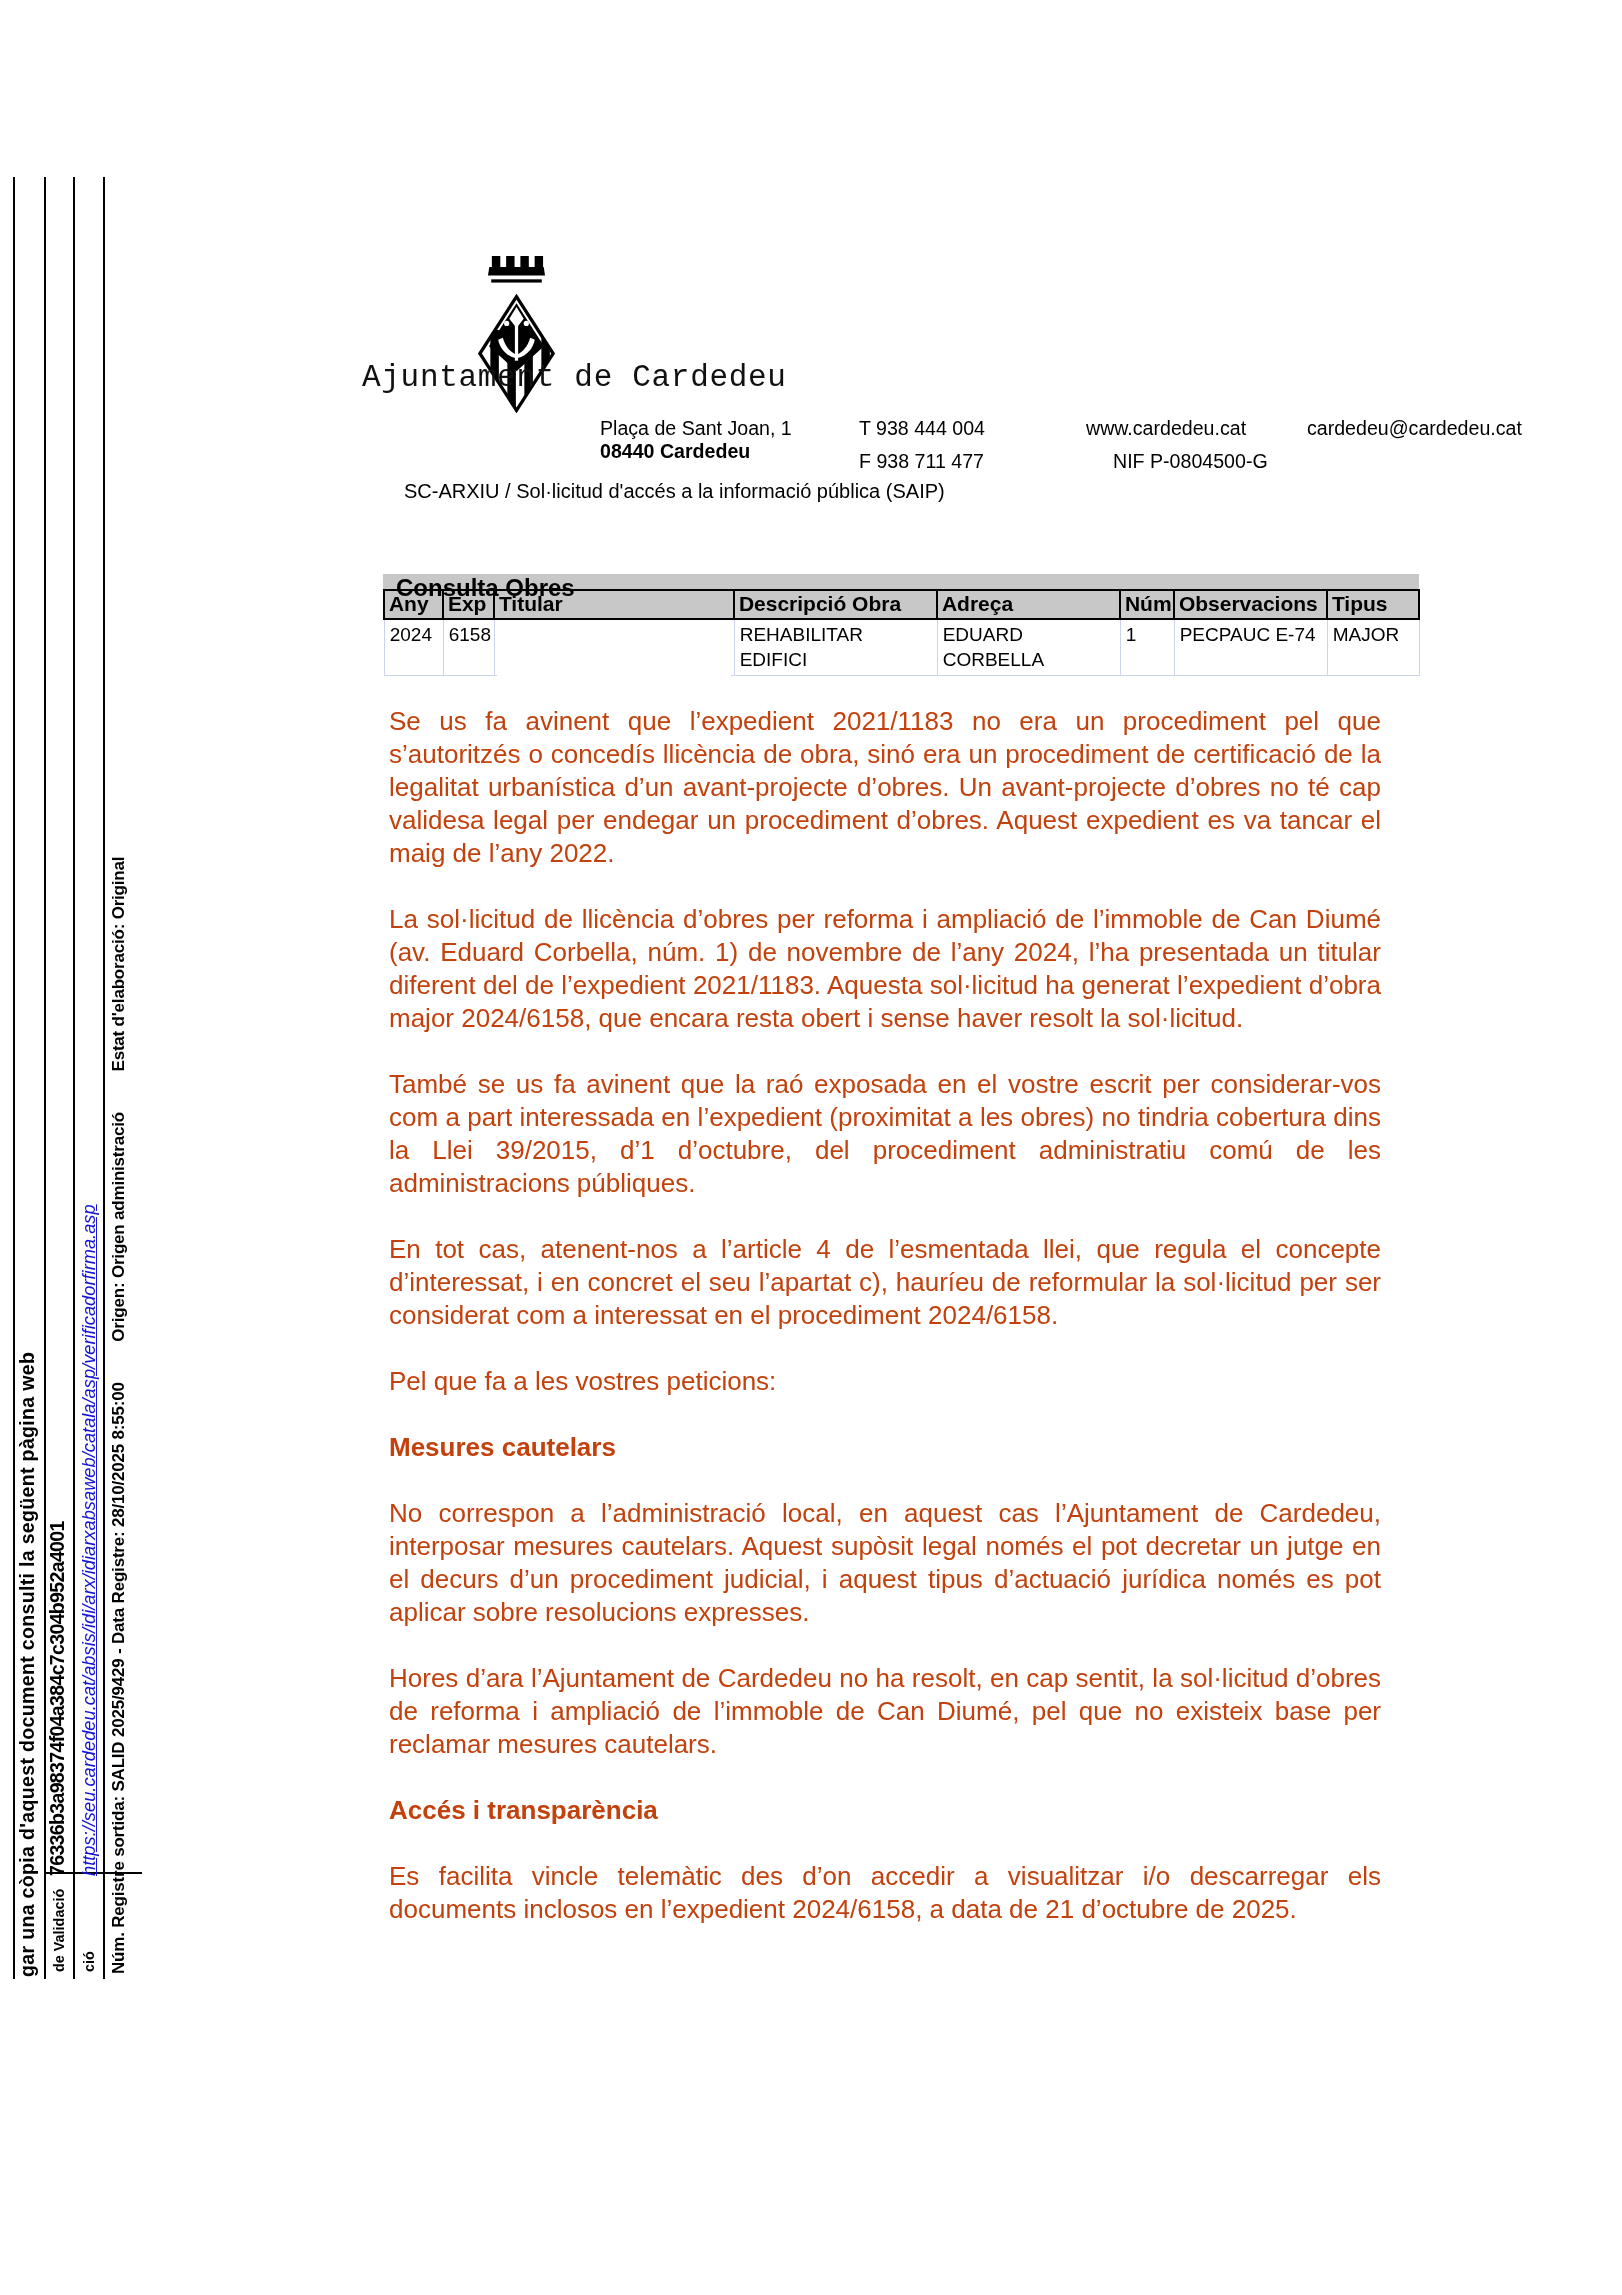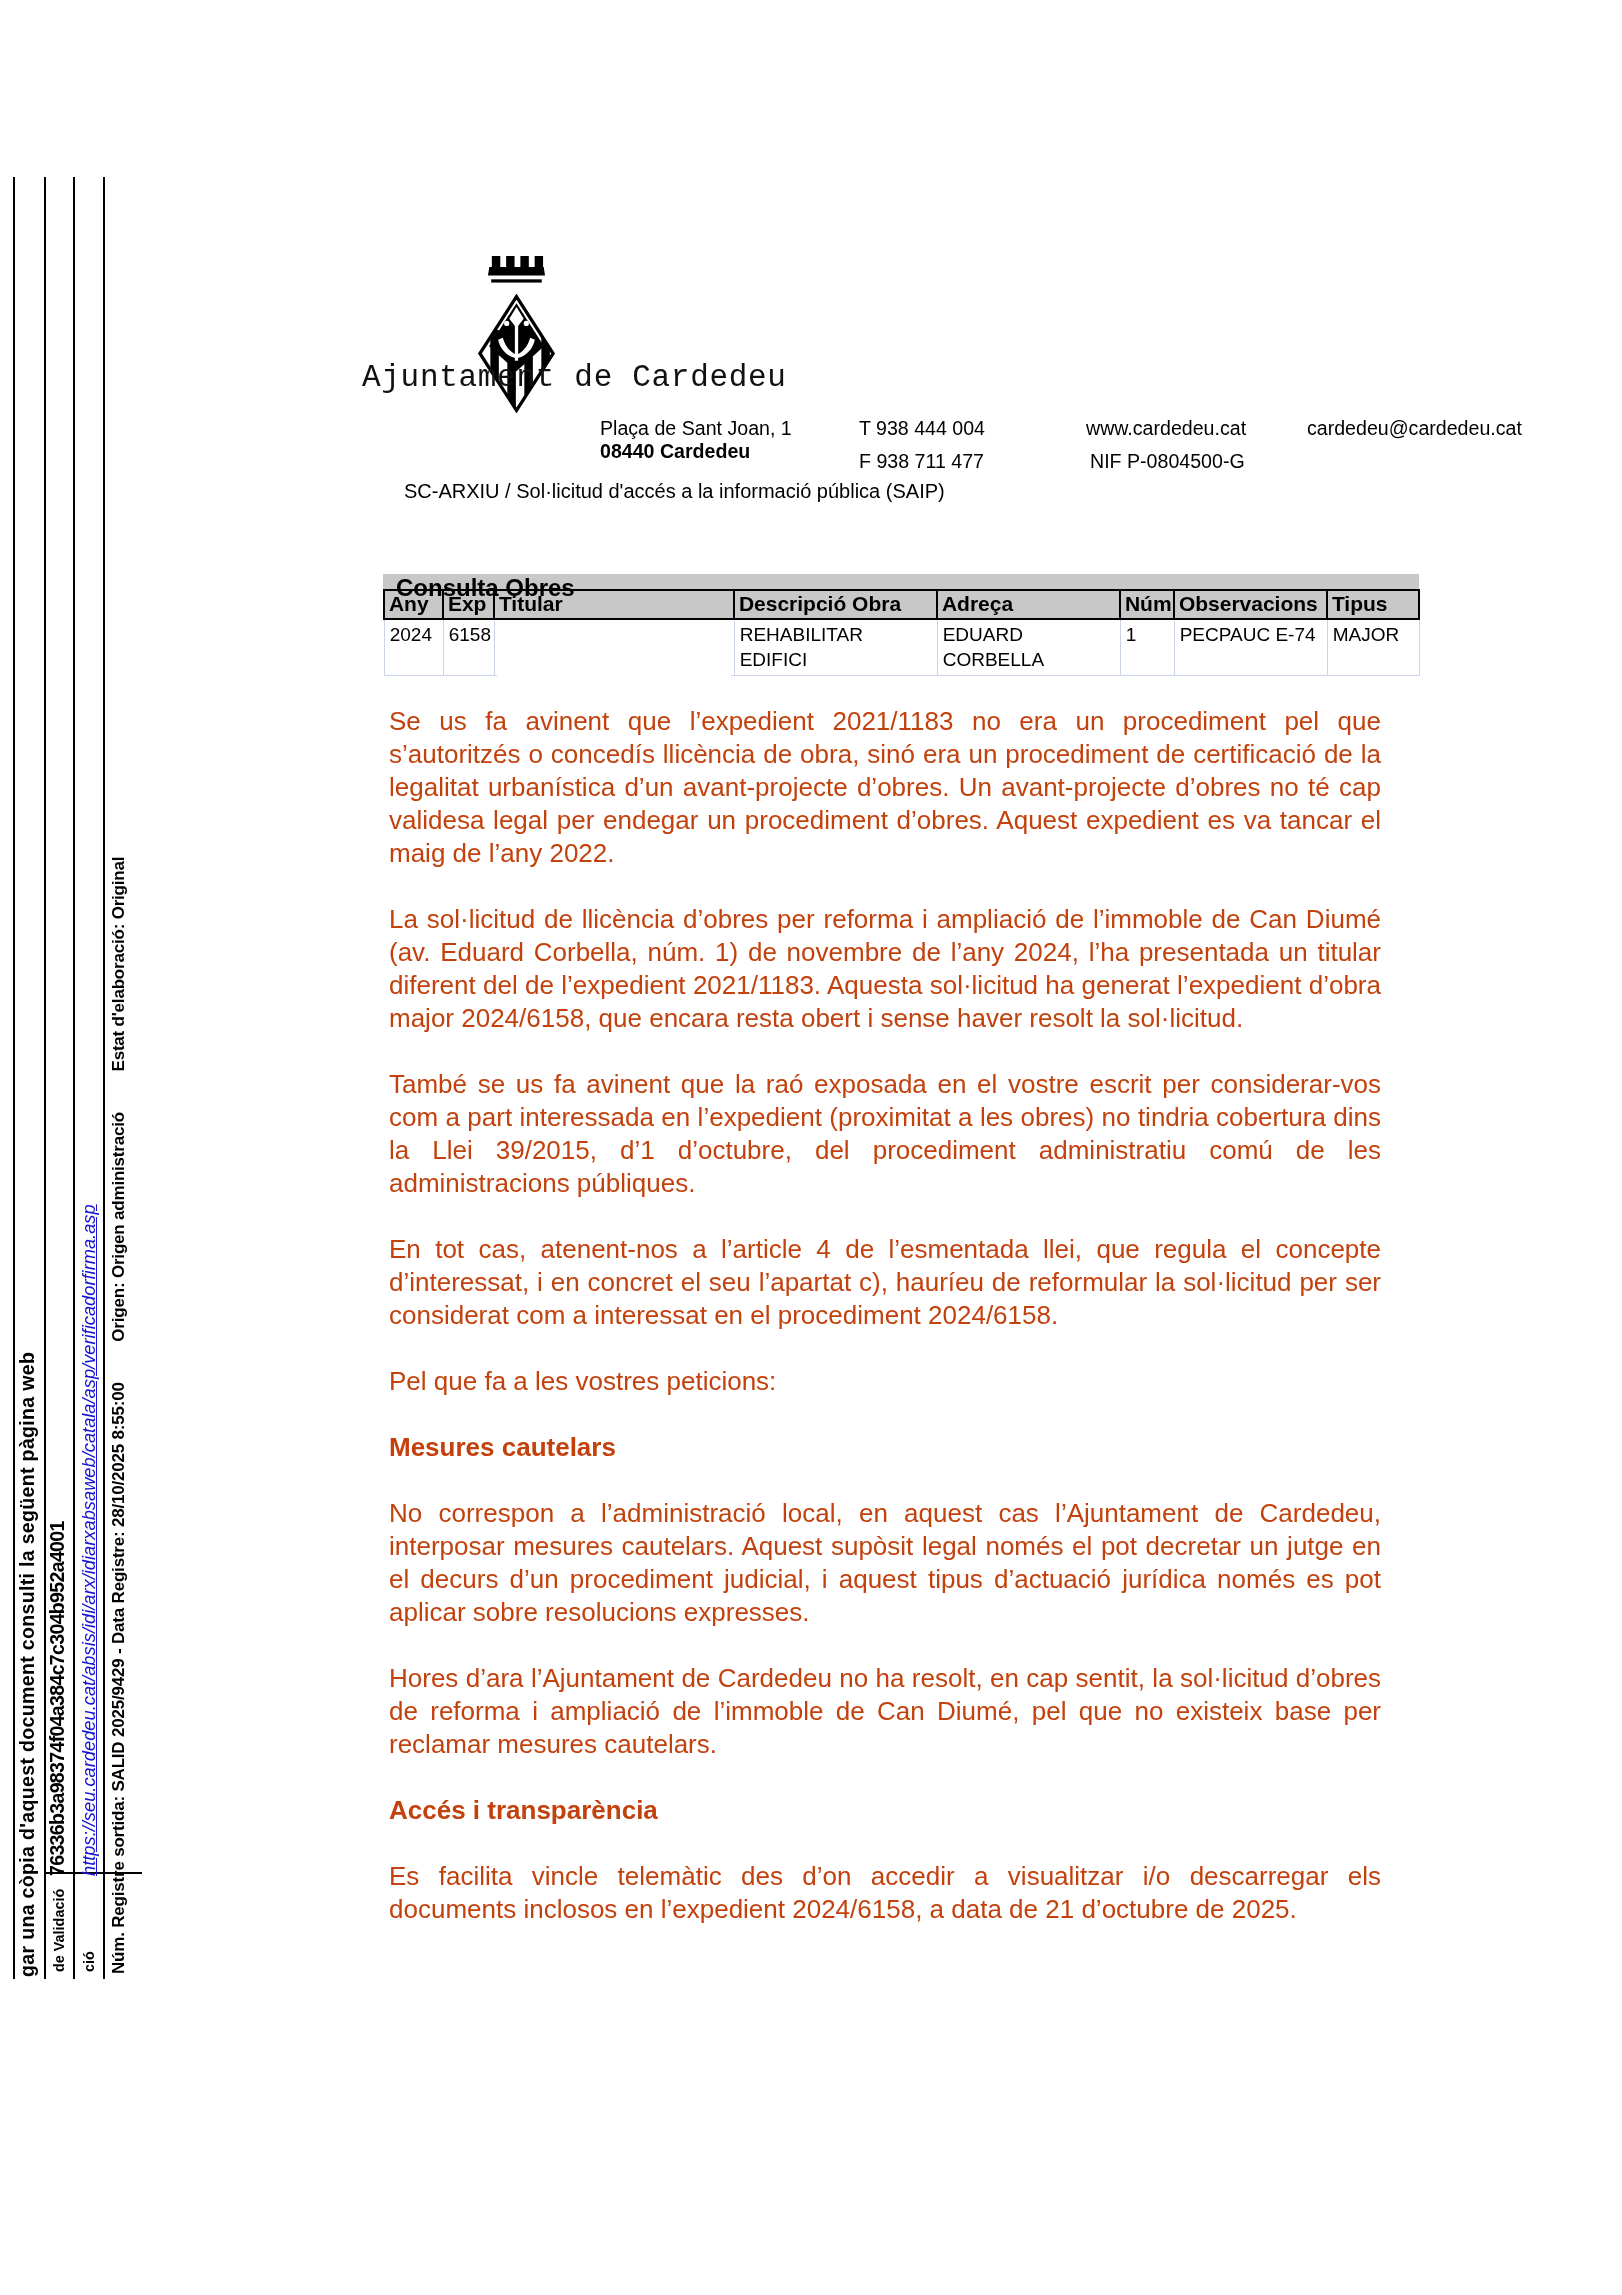--- a/index.html
+++ b/index.html
@@ -27,21 +27,21 @@
   #logo-crown{position:absolute;left:485px;top:256px;width:63px;height:35px;}
   #logo-shield{position:absolute;left:477px;top:294px;width:79px;height:119px;}
   #org-title{
     position:absolute;left:362px;top:360px;font-family:Liberation Mono, monospace;
     font-size:31px;letter-spacing:0.7px;color:#111;
   }
   .contact{position:absolute;font-size:19.6px;color:#000;white-space:nowrap;}
   #addr1{left:600px;top:417px;text-align:right;}   #phone{left:859px;top:417px;}
   #web{left:1086px;top:417px;}    #email{left:1307px;top:417px;}
   #addr2{left:600px;top:440px;font-weight:bold;}   #fax{left:859px;top:450px;}
-  #nif{left:1090px;top:450px;}
+  #nif{left:1113px;top:450px;}
   #subject{position:absolute;left:404px;top:480px;font-size:20px;}
   
   #table-wrap{position:absolute;left:383px;top:574px;width:1036px;}
   #table-title{
     background:var(--hdr-gray,#c8c8c8);height:15px;line-height:27.5px;
     font-weight:bold;font-size:24px;padding-left:13px;box-sizing:border-box;
   }
   table{border-collapse:collapse;table-layout:fixed;width:1036px;}
   th{
     background:var(--hdr-gray,#c8c8c8);border:2px solid #000;

